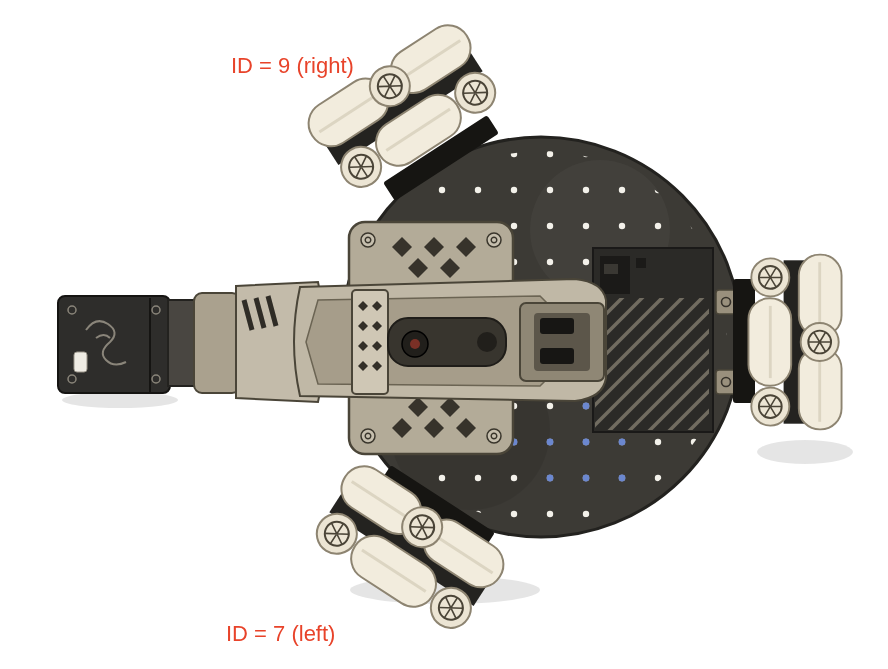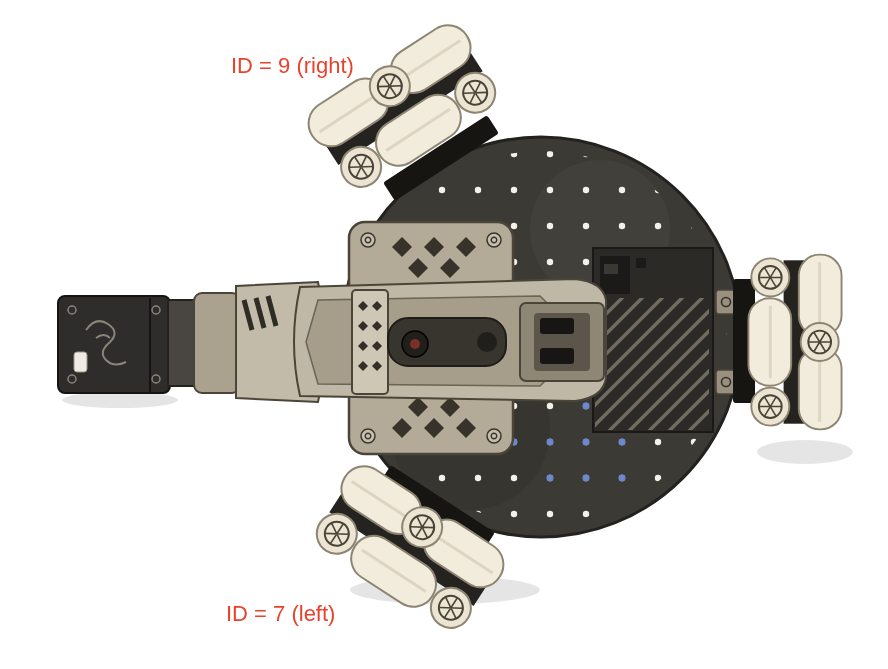--- a/index.html
+++ b/index.html
@@ -14,21 +14,21 @@
   .wheel-label{
     position:absolute;
     font-size:22px;
     line-height:24px;
     color:#e8432a;
     white-space:nowrap;
     font-family:"Liberation Sans",sans-serif;
   }
   #lbl-9{left:231px;top:54px;}
   #lbl-8{left:736px;top:199px;}
-  #lbl-7{left:226px;top:602px;}
+  #lbl-7{left:226px;top:622px;}
 </style>
 </head>
 <body>
 
 <div class="stage">
 
   <svg width="888" height="669" viewBox="0 0 888 669" aria-hidden="true">
     <defs>
       <pattern id="holes" width="36" height="36" patternUnits="userSpaceOnUse">
         <circle cx="10" cy="10" r="3.2" fill="#f3f1ea"></circle>

